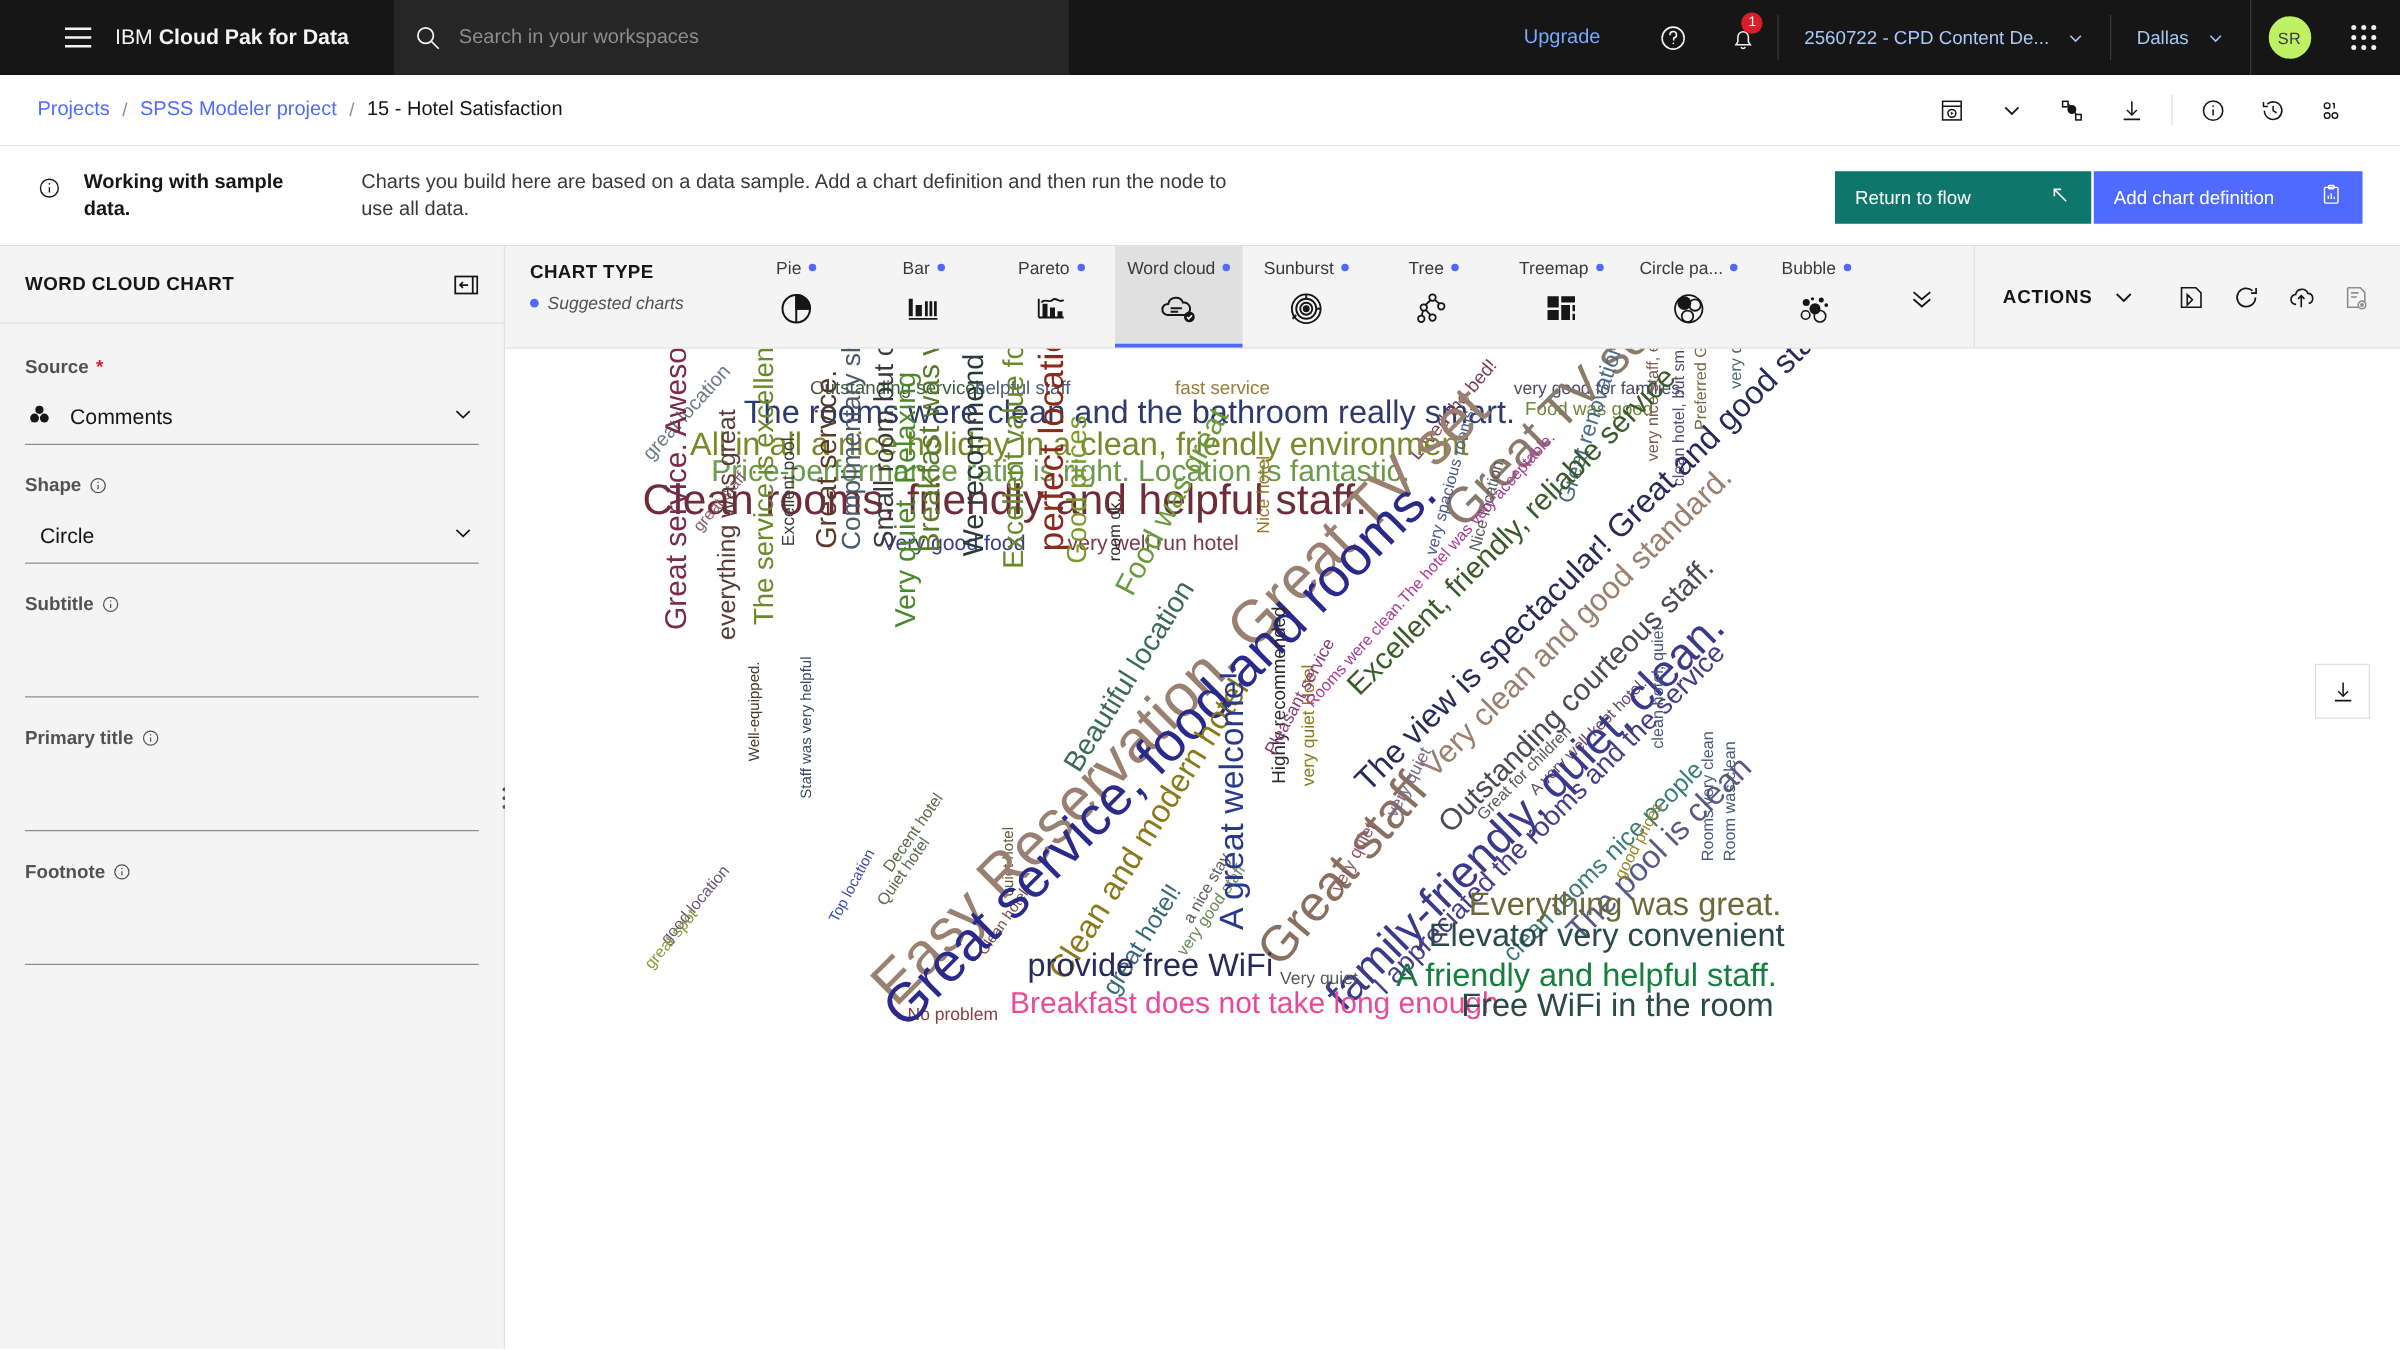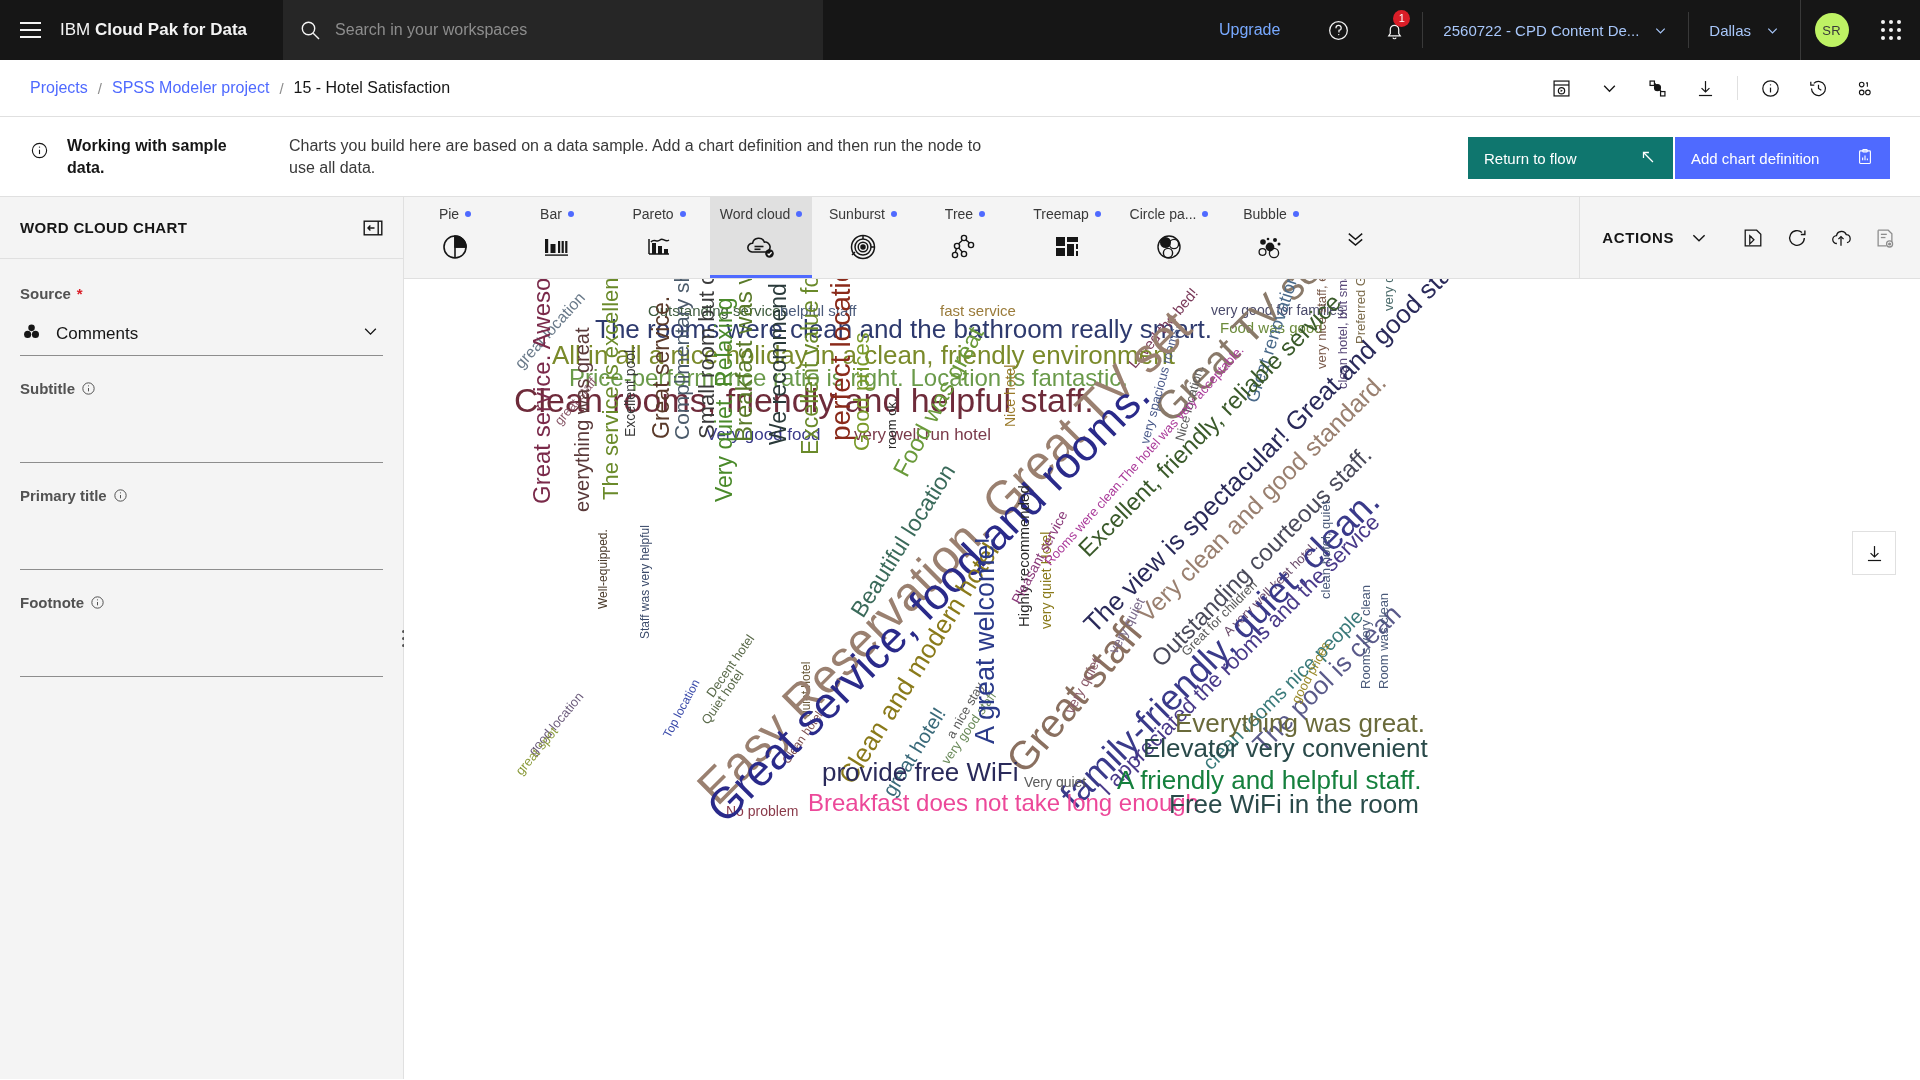--- a/index.html
+++ b/index.html
@@ -10,20 +10,21 @@
     overflow: hidden;
   }
 
   
   .topbar {
     height: 60px; width: 100%;
     background: #161616;
     display: flex; align-items: center;
     color: #f4f4f4;
     position: relative;
+    padding-left: 32px;
   }
   .hamburger {
     width: 60px; height: 60px;
     display: flex; flex-direction: column; align-items: center; justify-content: center;
     gap: 5px; cursor: pointer;
   }
   .hamburger span { display:block; width: 21px; height: 2px; background: #f4f4f4; }
   .brand {
     font-size: 17px; white-space: nowrap;
     padding-right: 24px;
@@ -417,20 +418,40 @@
           </span>
           <span class="select-val">Comments</span>
           <span class="select-chev">
             <svg width="17" height="17" viewBox="0 0 16 16" fill="none" stroke="#161616" stroke-width="1.25">
                 <path d="M3 5.5L8 10.5 13 5.5"></path>
               </svg>
           </span>
         </div>
       </div>
 
+      <div class="field-block">
+        <div class="field-label">
+          <span>Shape</span>
+          <span class="info-i">
+            <svg width="15" height="15" viewBox="0 0 18 18" fill="none" stroke="#525252" stroke-width="1.2">
+              <circle cx="9" cy="9" r="6.8"></circle>
+                <line x1="9" y1="8.4" x2="9" y2="12.4"></line>
+                <circle cx="9" cy="5.8" r="0.7" fill="#525252" stroke="none"></circle>
+            </svg>
+          </span>
+        </div>
+        <div class="select-row">
+          <span class="select-val" style="margin-left:10px">Circle</span>
+          <span class="select-chev">
+            <svg width="17" height="17" viewBox="0 0 16 16" fill="none" stroke="#161616" stroke-width="1.25">
+                <path d="M3 5.5L8 10.5 13 5.5"></path>
+              </svg>
+          </span>
+        </div>
+      </div>
 
       <div class="field-block">
         <div class="field-label">
           <span>Subtitle</span>
           <span class="info-i">
             <svg width="15" height="15" viewBox="0 0 18 18" fill="none" stroke="#525252" stroke-width="1.2">
               <circle cx="9" cy="9" r="6.8"></circle>
                 <line x1="9" y1="8.4" x2="9" y2="12.4"></line>
                 <circle cx="9" cy="5.8" r="0.7" fill="#525252" stroke="none"></circle>
             </svg>
@@ -471,20 +492,27 @@
     <div class="panel-resizer">
       <i></i>
         <i></i>
         <i></i>
     </div>
   </aside>
 
   <section class="chart-area">
 
     <div class="chart-toolbar">
+      <div class="ct-label">
+        <div class="t1">CHART TYPE</div>
+        <div class="t2">
+          <span class="sugg-dot"></span>
+          <span>Suggested charts</span>
+        </div>
+      </div>
 
       <div class="ct-items">
 
         <div class="ct-item">
           <div class="ct-name">
               <span>Pie</span>
               <span class="d"></span>
             </div>
           <div class="ct-glyph">
             <svg width="32" height="32" viewBox="0 0 32 32" fill="none" stroke="#161616" stroke-width="1.6">

